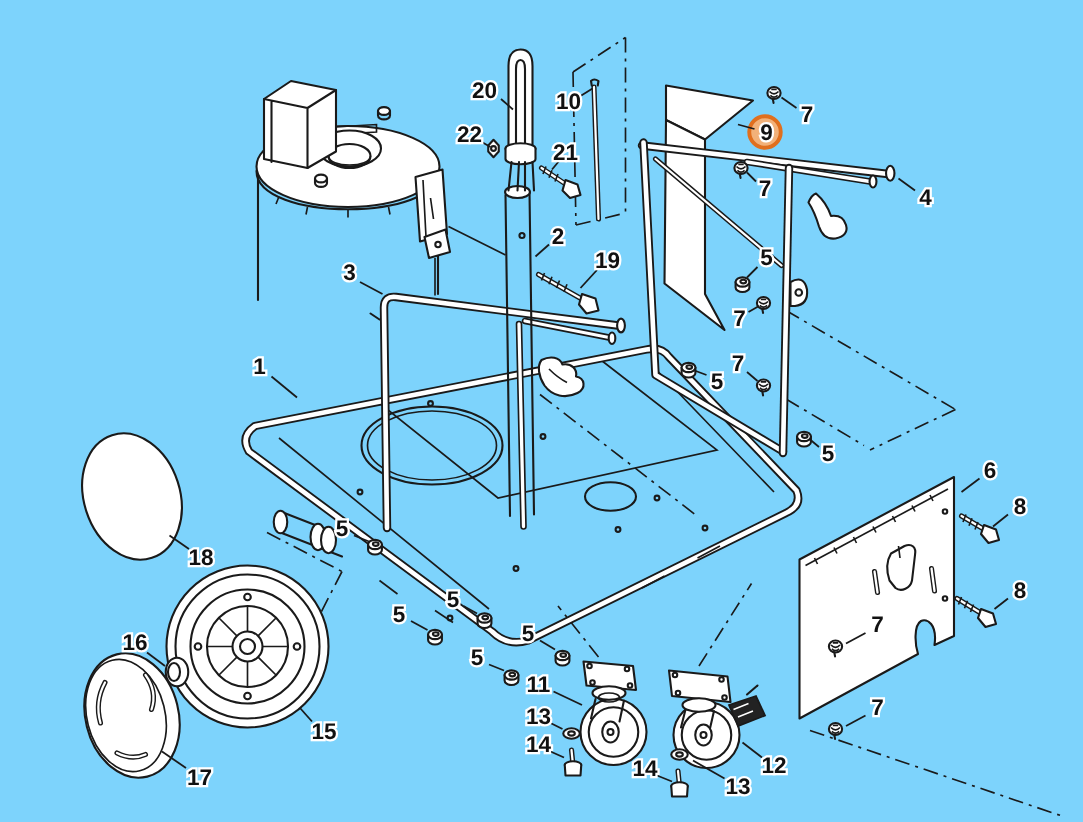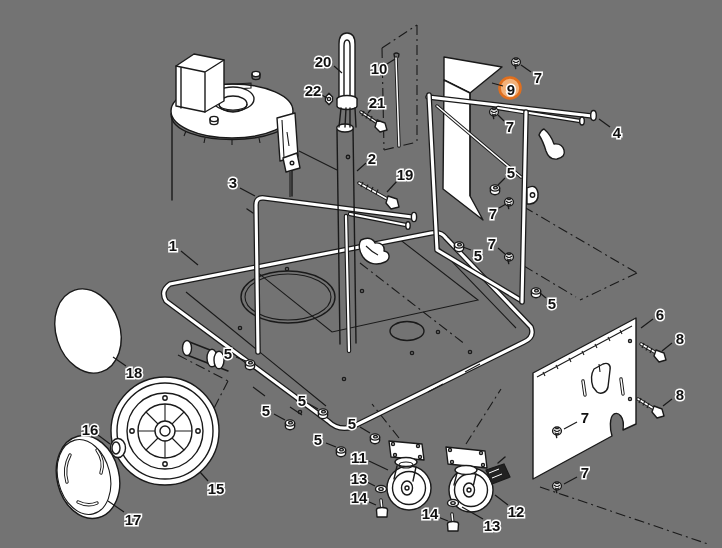--- a/index.html
+++ b/index.html
@@ -1,16 +1,16 @@
 <!DOCTYPE html>
 <html><head>
 <meta charset="utf-8">
 <style>
   html,body{margin:0;padding:0;background:#fff;}
-  .stage{position:relative;width:722px;height:548px;background:#737373;overflow:hidden;
+  .stage{position:relative;width:722px;height:548px;background:#7dd3fc;overflow:hidden;
          font-family:"Liberation Sans", sans-serif;}
   svg{position:absolute;left:0;top:0;}
   .ln{stroke:#1a1a1a;stroke-width:1.4;fill:none;stroke-linecap:round;stroke-linejoin:round;}
   .thin{stroke:#1a1a1a;stroke-width:1.1;fill:none;}
   .wh{fill:#ffffff;}
   .tube-o{stroke:#1a1a1a;stroke-width:5.6;fill:none;stroke-linecap:round;stroke-linejoin:round;}
   .tube-i{stroke:#ffffff;stroke-width:3.1;fill:none;stroke-linecap:round;stroke-linejoin:round;}
   .tube-o2{stroke:#1a1a1a;stroke-width:4.4;fill:none;stroke-linecap:round;}
   .tube-i2{stroke:#ffffff;stroke-width:2.2;fill:none;stroke-linecap:round;}
   .rod-o{stroke:#1a1a1a;stroke-width:3.4;fill:none;stroke-linecap:round;}

